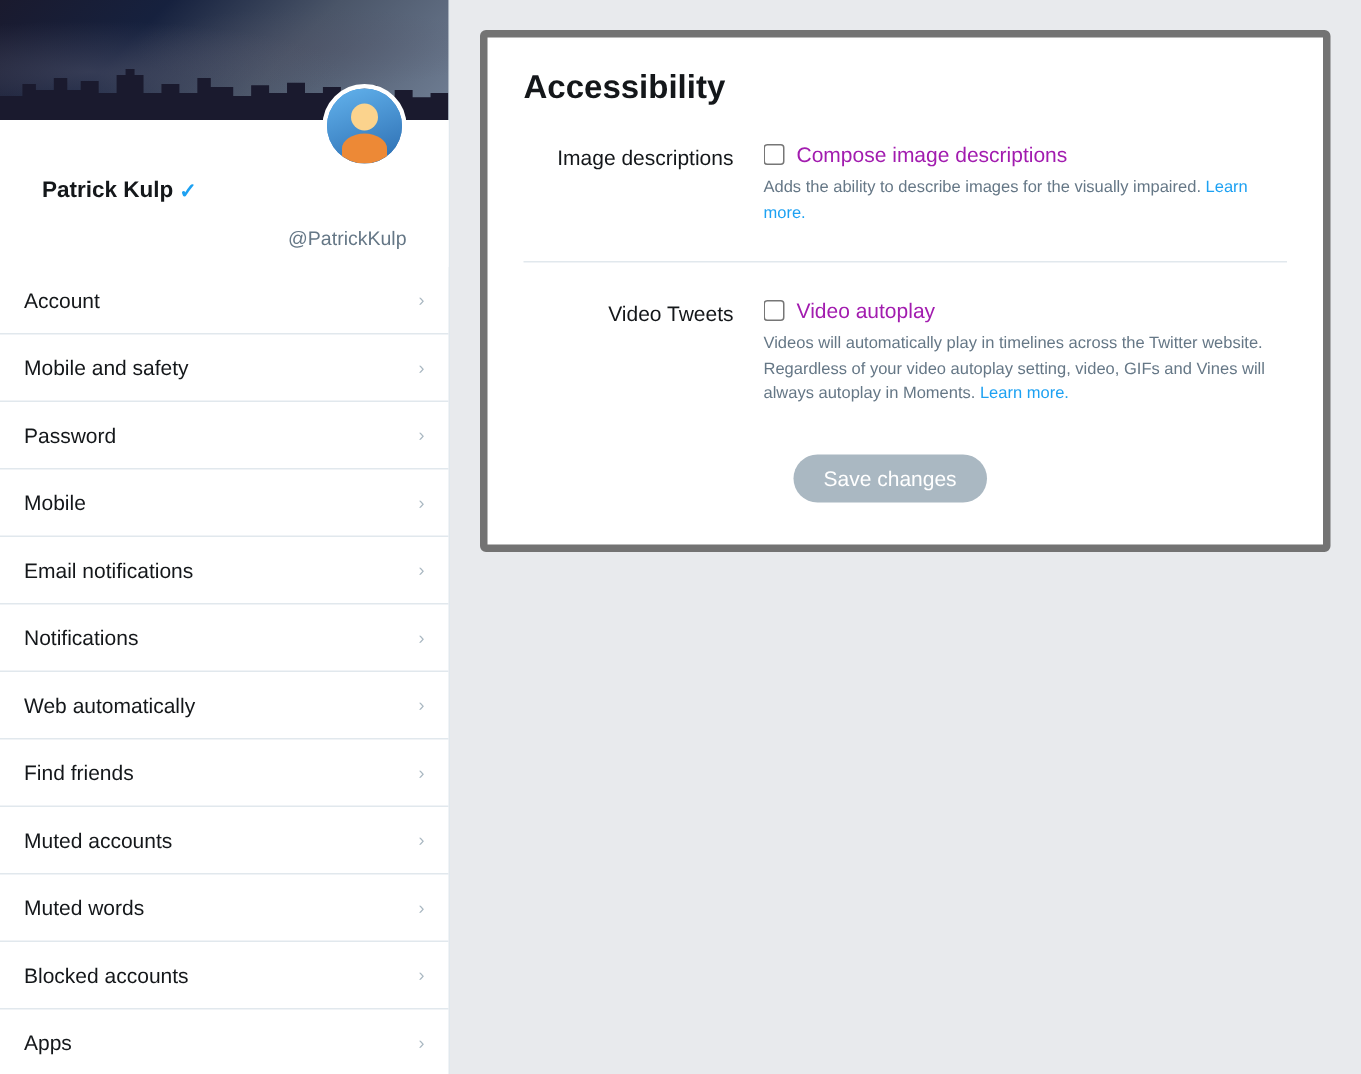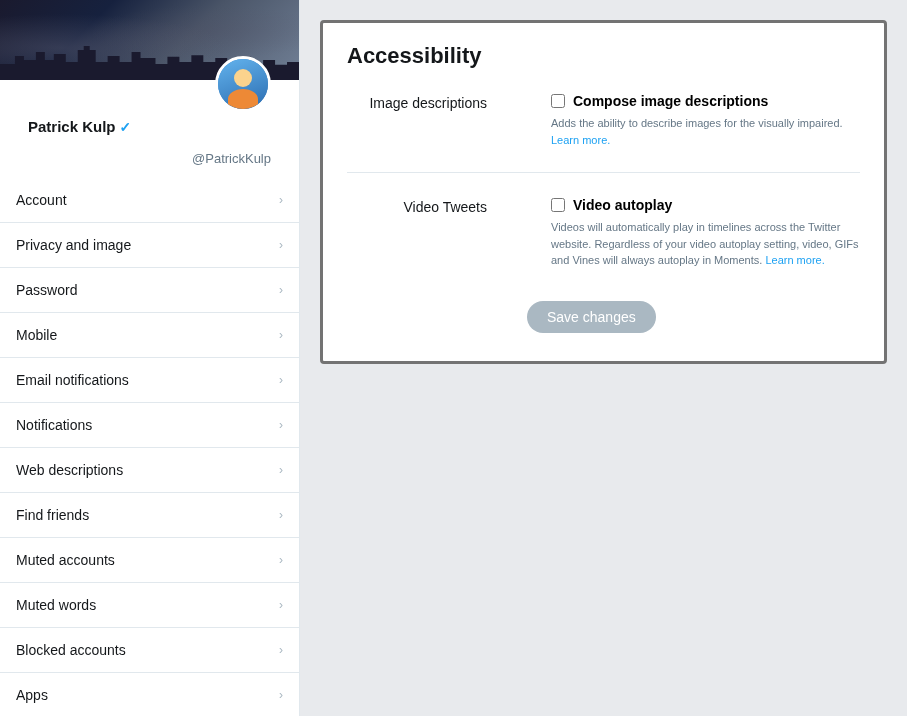--- a/index.html
+++ b/index.html
@@ -165,36 +165,35 @@
     
     .main-content {
       flex: 1;
       padding: 20px;
       background: #e8eaed;
     }
 
     .settings-card {
       background: #fff;
       border-radius: 4px;
-      border: 3px solid #737373;
+      border: 5px solid #737373;
       padding: 20px 24px 28px;
     }
 
     .page-title {
       font-size: 22px;
       font-weight: bold;
       color: #14171a;
       margin-bottom: 24px;
       padding-bottom: 0;
     }
 
     .setting-row {
       display: flex;
       margin-bottom: 24px;
-      gap: 44px;
     }
 
     .setting-label-col {
       width: 160px;
       min-width: 160px;
       padding-top: 2px;
       font-size: 14px;
       color: #14171a;
       text-align: right;
       padding-right: 20px;
@@ -212,22 +211,22 @@
     }
 
     .checkbox-row input[type="checkbox"] {
       width: 14px;
       height: 14px;
       cursor: pointer;
     }
 
     .checkbox-label {
       font-size: 14px;
-      color: #000000;
-      font-weight: 700;
+      color: #a21caf;
+      font-weight: 400;
     }
 
     .setting-desc {
       font-size: 11px;
       color: #657786;
       line-height: 1.5;
       margin-top: 2px;
     }
 
     .setting-desc .learn-more {
@@ -275,21 +274,21 @@
 
   <ul class="nav-list">
     <li class="nav-item">
       <a href="#">
         <span>Account</span>
         <span class="chevron">›</span>
       </a>
     </li>
     <li class="nav-item">
       <a href="#">
-        <span>Privacy and image</span>
+        <span>Mobile and safety</span>
         <span class="chevron">›</span>
       </a>
     </li>
     <li class="nav-item">
       <a href="#">
         <span>Password</span>
         <span class="chevron">›</span>
       </a>
     </li>
     <li class="nav-item">
@@ -305,21 +304,21 @@
       </a>
     </li>
     <li class="nav-item">
       <a href="#">
         <span>Notifications</span>
         <span class="chevron">›</span>
       </a>
     </li>
     <li class="nav-item">
       <a href="#">
-        <span>Web descriptions</span>
+        <span>Web automatically</span>
         <span class="chevron">›</span>
       </a>
     </li>
     <li class="nav-item">
       <a href="#">
         <span>Find friends</span>
         <span class="chevron">›</span>
       </a>
     </li>
     <li class="nav-item">

